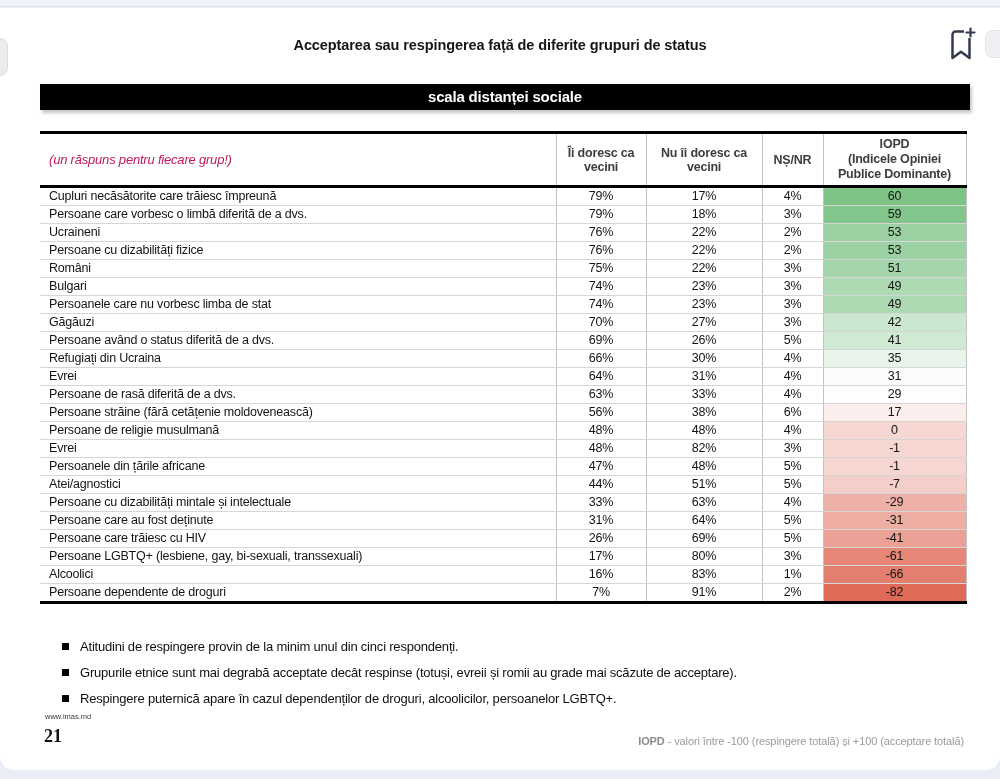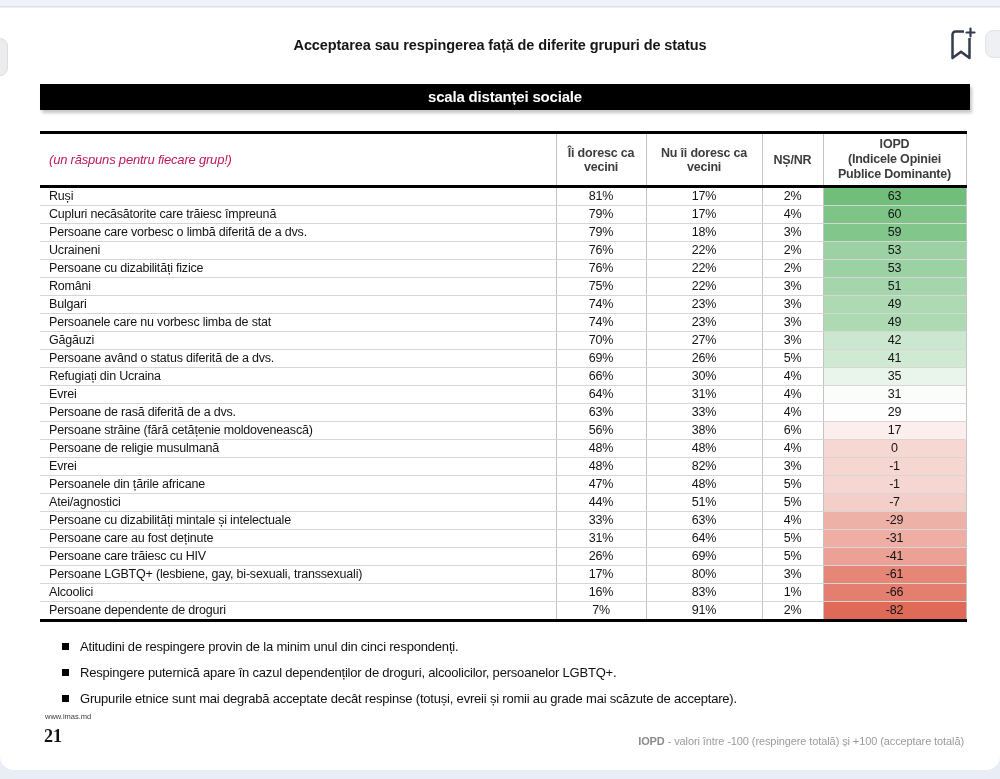--- a/index.html
+++ b/index.html
@@ -90,27 +90,20 @@
         <th>Îi doresc ca vecini</th>
         <th>Nu îi doresc ca vecini</th>
         <th>NȘ/NR</th>
         <th class="iopd-h">IOPD
 (Indicele Opiniei
 Publice Dominante)</th>
       </tr>
     </thead>
     <tbody>
         <tr>
-          <td>Ruși</td>
-          <td>81%</td>
-          <td>17%</td>
-          <td>2%</td>
-          <td style="background: rgb(113, 190, 123);">63</td>
-        </tr>
-        <tr>
           <td>Cupluri necăsătorite care trăiesc împreună</td>
           <td>79%</td>
           <td>17%</td>
           <td>4%</td>
           <td style="background: rgb(126, 196, 135);">60</td>
         </tr>
         <tr>
           <td>Persoane care vorbesc o limbă diferită de a dvs.</td>
           <td>79%</td>
           <td>18%</td>
@@ -267,24 +260,24 @@
       </tbody>
   </table>
 
   <ul class="notes">
     <li class="note">
       <span class="bullet"></span>
       <span>Atitudini de respingere provin de la minim unul din cinci respondenți.</span>
     </li>
     <li class="note">
       <span class="bullet"></span>
-      <span>Respingere puternică apare în cazul dependenților de droguri, alcoolicilor, persoanelor LGBTQ+.</span>
+      <span>Grupurile etnice sunt mai degrabă acceptate decât respinse (totuși, evreii și romii au grade mai scăzute de acceptare).</span>
     </li>
     <li class="note">
       <span class="bullet"></span>
-      <span>Grupurile etnice sunt mai degrabă acceptate decât respinse (totuși, evreii și romii au grade mai scăzute de acceptare).</span>
+      <span>Respingere puternică apare în cazul dependenților de droguri, alcoolicilor, persoanelor LGBTQ+.</span>
     </li>
   </ul>
 
   <div class="site">www.imas.md</div>
   <div class="pagenum">21</div>
   <div class="iopd-note"><b>IOPD</b><span> - valori între -100 (respingere totală) și +100 (acceptare totală)</span></div>
 </div>
 
 </body></html>

